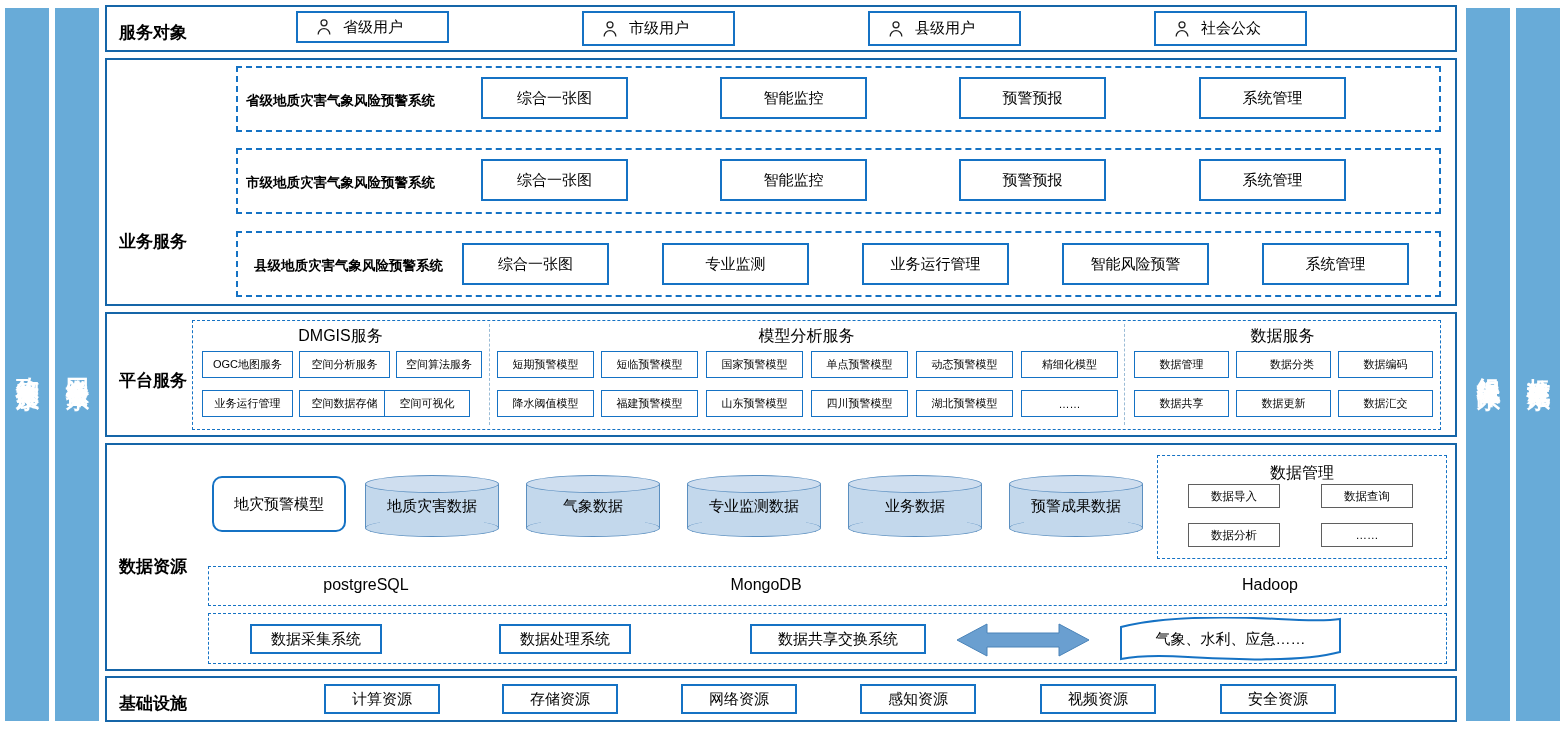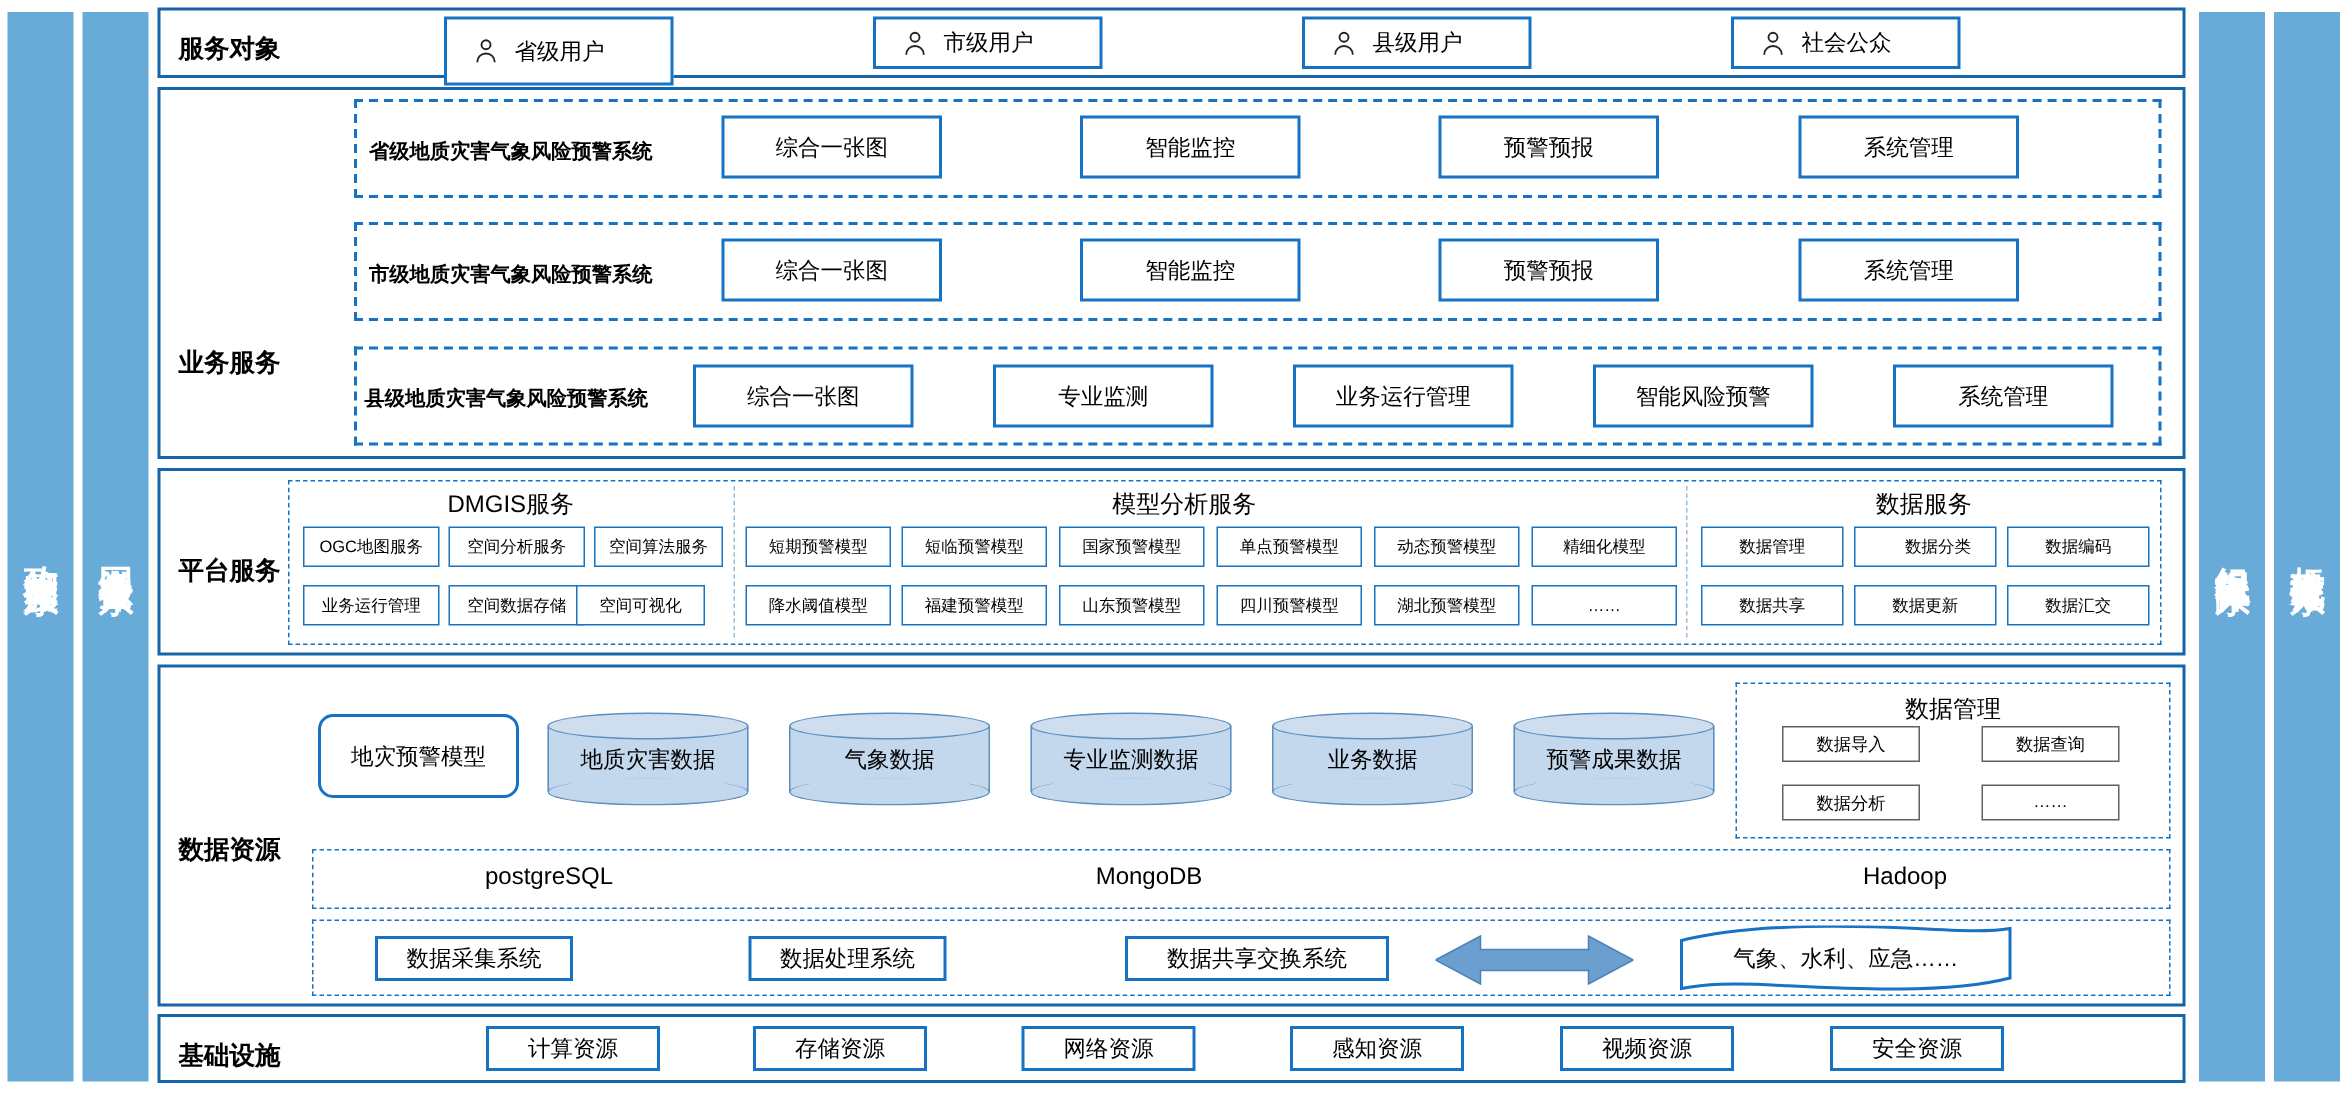--- a/index.html
+++ b/index.html
@@ -102,21 +102,21 @@
   <span class="vtext">组织保障体系</span>
 </div>
 <div class="abs sidebar" style="left:1516px;top:8px;width:44px;height:713px;">
   <span class="vtext">标准规范体系</span>
 </div>
 
 <div class="abs layer" style="left:105px;top:5px;width:1352px;height:47px;">
   <div class="layer-title" style="left:12px;top:14px;">服务对象</div>
 </div>
 
-<div class="abs userbox" style="left:296px;top:11px;width:153px;height:46px;">
+<div class="abs userbox" style="left:296px;top:11px;width:153px;height:32px;">
   <span class="person-icon">
     <svg viewBox="0 0 24 24" width="20" height="20">
         <circle cx="12" cy="7" r="3.6" fill="none" stroke="#222" stroke-width="1.5"></circle>
         <path d="M5 21c0-4.2 3.2-7 7-7s7 2.8 7 7" fill="none" stroke="#222" stroke-width="1.5"></path>
       </svg>
   </span>
   <span>省级用户</span>
 </div>
 
 <div class="abs userbox" style="left:582px;top:11px;width:153px;height:35px;">
@@ -177,21 +177,21 @@
     <span>智能监控</span>
   </div>
 <div class="abs bbox" style="left:959px;top:159px;width:147px;height:42px;">
     <span>预警预报</span>
   </div>
 <div class="abs bbox" style="left:1199px;top:159px;width:147px;height:42px;">
     <span>系统管理</span>
   </div>
 
 <div class="abs dgroup" style="left:236px;top:231px;width:1205px;height:66px;"></div>
-<div class="grp-label" style="left:243px;top:257px;">县级地质灾害气象风险预警系统</div>
+<div class="grp-label" style="left:254px;top:257px;">县级地质灾害气象风险预警系统</div>
 <div class="abs bbox" style="left:462px;top:243px;width:147px;height:42px;">
     <span>综合一张图</span>
   </div>
 <div class="abs bbox" style="left:662px;top:243px;width:147px;height:42px;">
     <span>专业监测</span>
   </div>
 <div class="abs bbox" style="left:862px;top:243px;width:147px;height:42px;">
     <span>业务运行管理</span>
   </div>
 <div class="abs bbox" style="left:1062px;top:243px;width:147px;height:42px;">
@@ -203,21 +203,21 @@
 
 <div class="abs layer" style="left:105px;top:312px;width:1352px;height:125px;">
   <div class="layer-title" style="left:12px;top:55px;">平台服务</div>
 </div>
 
 <div class="abs dgroup thin" style="left:192px;top:320px;width:1249px;height:110px;"></div>
 <div class="abs vdash" style="left:489px;top:324px;width:0;height:101px;"></div>
 <div class="abs vdash" style="left:1124px;top:324px;width:0;height:101px;"></div>
 
 <div class="grp-title" style="left:192px;top:326px;width:297px;">DMGIS服务</div>
-<div class="grp-title" style="left:472px;top:326px;width:635px;">模型分析服务</div>
+<div class="grp-title" style="left:489px;top:326px;width:635px;">模型分析服务</div>
 <div class="grp-title" style="left:1124px;top:326px;width:317px;">数据服务</div>
 
 <div class="abs bbox thin" style="left:202px;top:351px;width:91px;height:27px;">
     <span>OGC地图服务</span>
   </div>
 <div class="abs bbox thin" style="left:299px;top:351px;width:91px;height:27px;">
     <span>空间分析服务</span>
   </div>
 <div class="abs bbox thin" style="left:396px;top:351px;width:86px;height:27px;">
     <span>空间算法服务</span>

